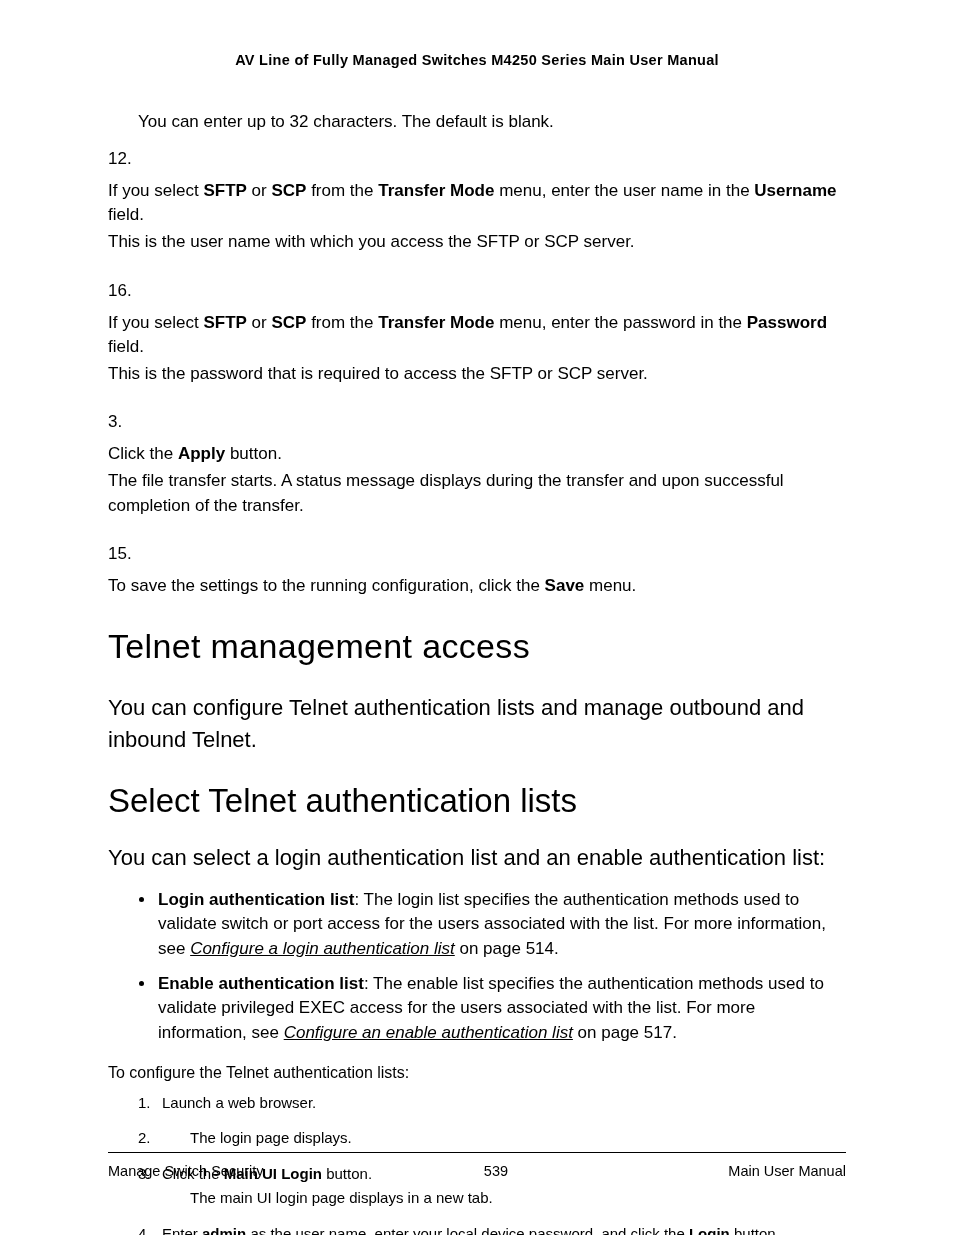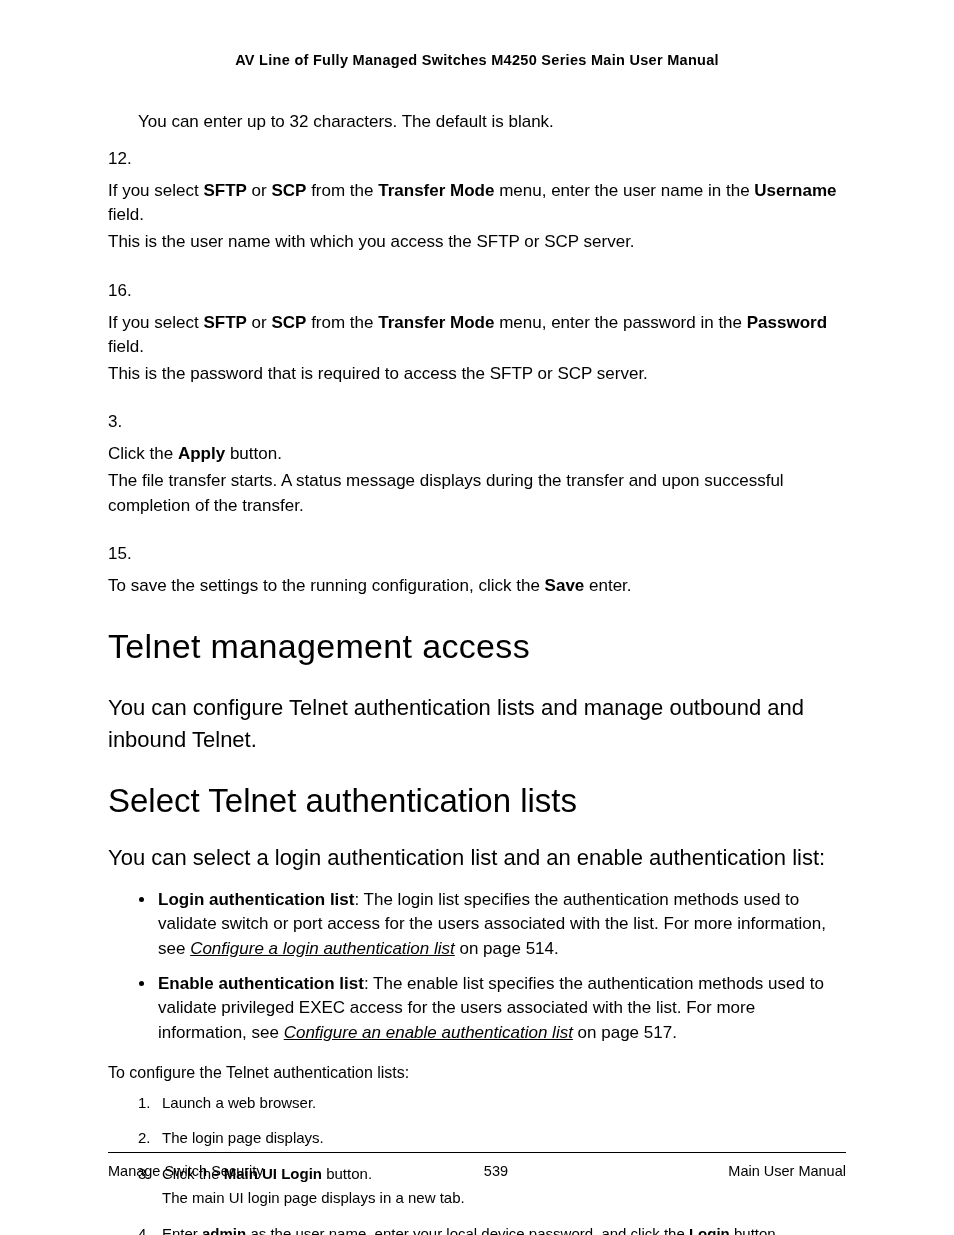--- a/index.html
+++ b/index.html
@@ -102,20 +102,21 @@
     counter-increment: step;
   }
   ol.steps > li::before {
     content: counter(step) ".";
     position: absolute;
     left: 0;
     top: 0;
   }
   ol.steps > li .follow2 {
     margin-top: 2px;
+    margin-left: 28px;
   }
   .footer {
     position: absolute;
     left: 108px;
     right: 108px;
     bottom: 56px;
   }
   .footer-rule {
     border: 0;
     border-top: 1px solid #000;
@@ -162,21 +163,21 @@
         <span>Click the </span><b>Apply</b><span> button.</span>
         <div class="follow">The file transfer starts. A status message displays during the transfer and upon successful completion of the transfer.</div>
       </div>
     </div>
   </div>
 
   <div class="num-block">
     <div class="num-item">
       <div class="num">15.</div>
       <div class="content">
-        <span>To save the settings to the running configuration, click the </span><b>Save</b><span> enter.</span>
+        <span>To save the settings to the running configuration, click the </span><b>Save</b><span> menu.</span>
       </div>
     </div>
   </div>
 
   <h1 class="h1">Telnet management access</h1>
   <p class="intro">You can configure Telnet authentication lists and manage outbound and inbound Telnet.</p>
 
   <h2 class="h2">Select Telnet authentication lists</h2>
   <p class="intro">You can select a login authentication list and an enable authentication list:</p>
 

